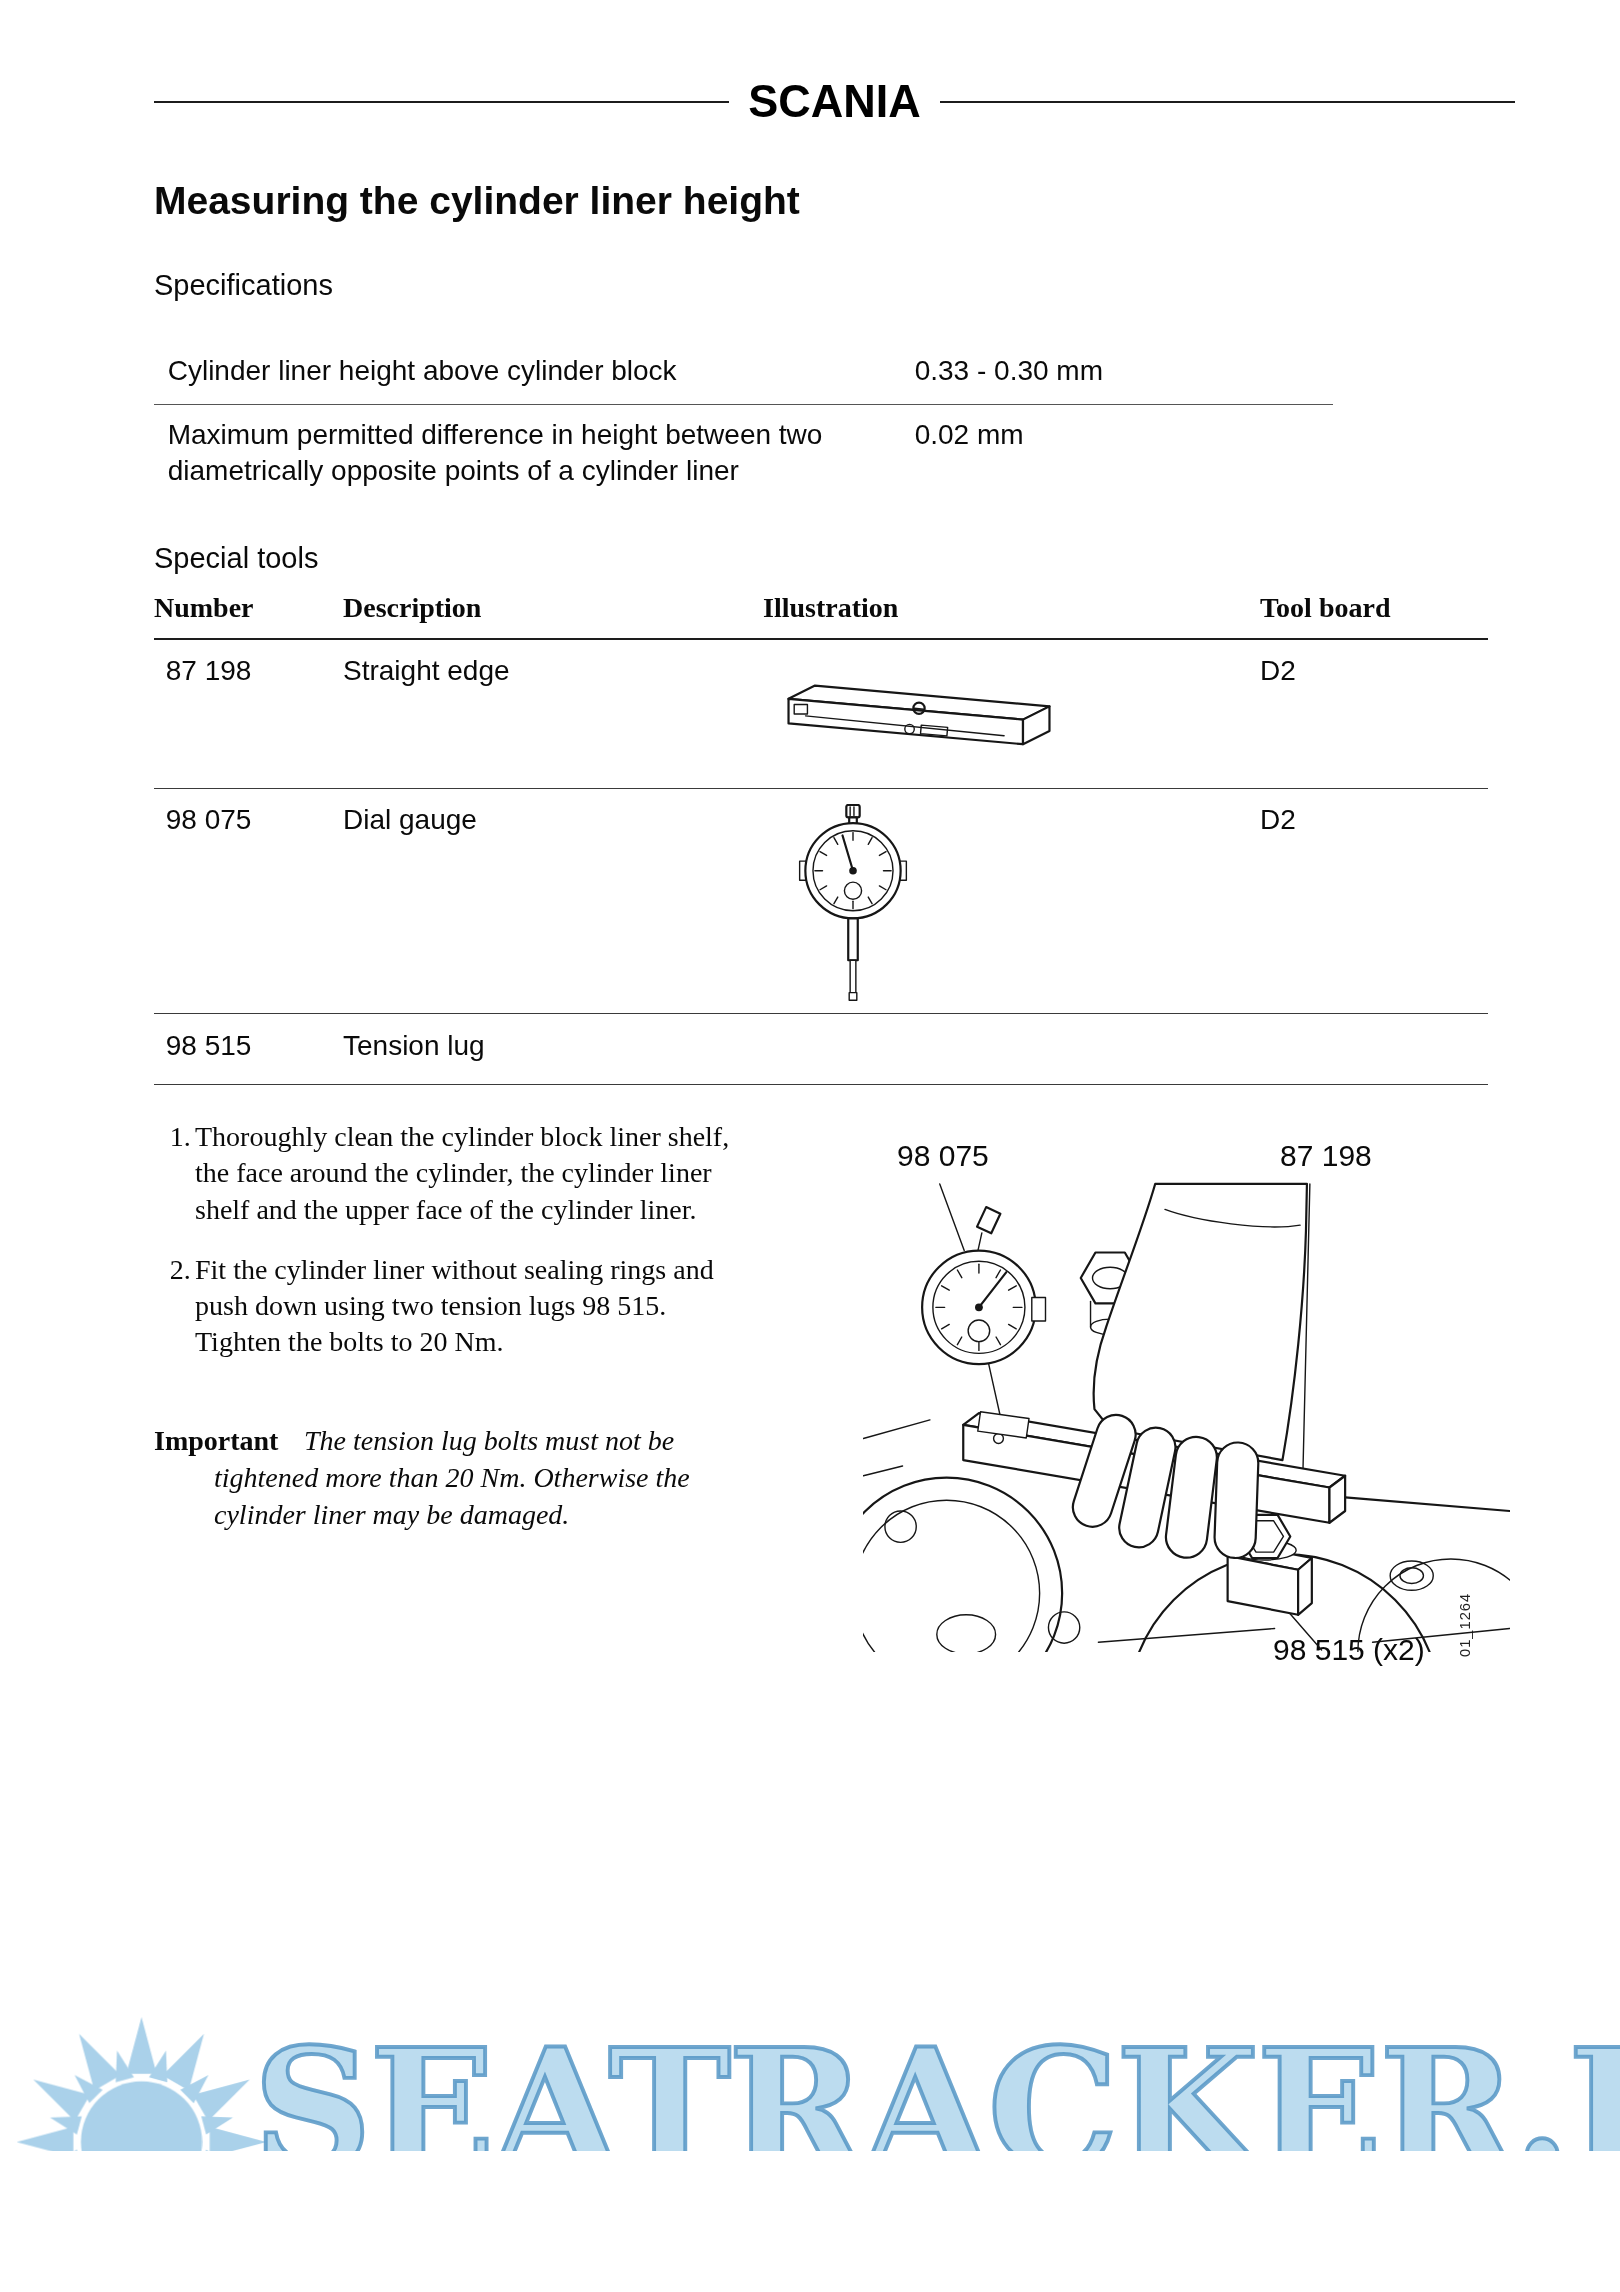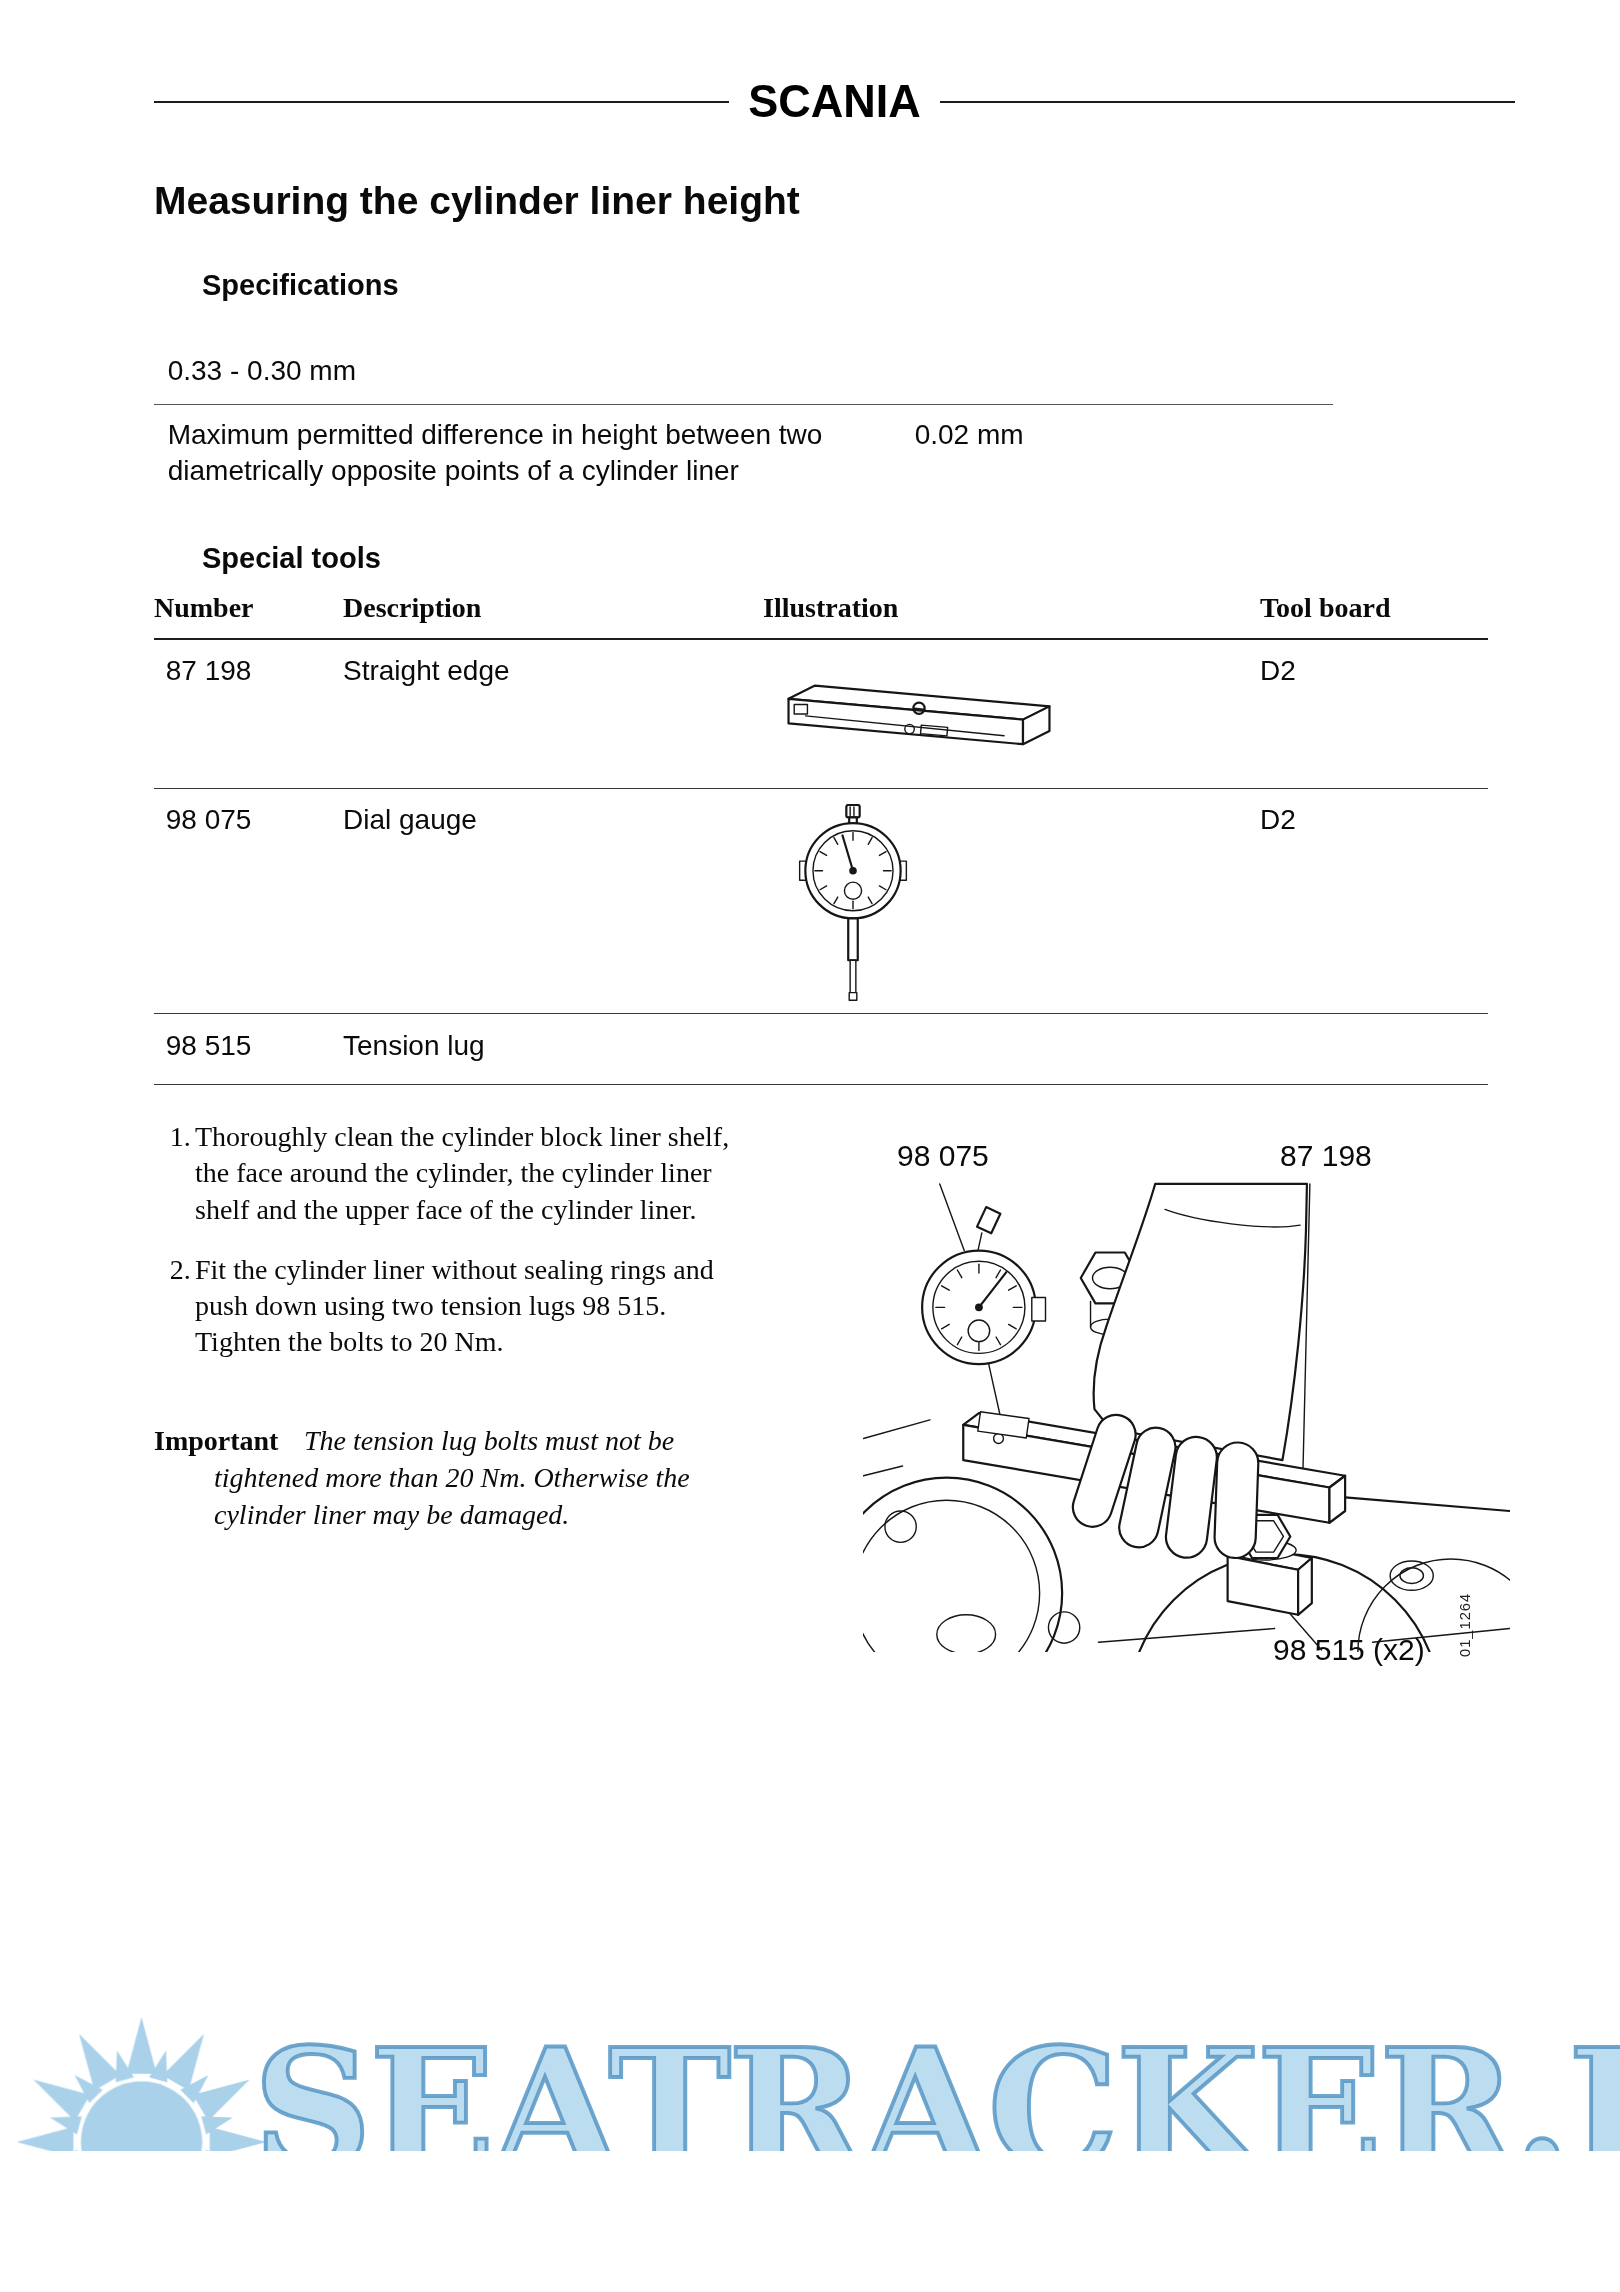--- a/index.html
+++ b/index.html
@@ -9,21 +9,21 @@
     overflow:hidden; font-family:"Liberation Sans", sans-serif; color:#0a0a0a;
   }
 
   
   .brand-header { position:absolute; top:76px; left:154px; width:1361px; display:flex; align-items:center; gap:19.6px; }
   .brand-rule { flex:1; height:2px; background:#1c1c1c; }
   .brand-logo { font-size:45px; font-weight:bold; letter-spacing:0px; color:#000; transform:scaleY(1.02); white-space:nowrap; }
 
   
   .page-title { position:absolute; top:179px; left:154px; font-size:39px; font-weight:bold; }
-  .h2 { position:absolute; left:154px; font-size:29px; font-weight:bold;margin-left:48px; }
+  .h2 { position:absolute; left:154px; font-size:29px; font-weight:normal; }
   .spec-heading { top:269px; }
   .tools-heading { top:542px; }
 
   
   .spec-table { position:absolute; top:341px; left:154px; width:1179px; font-size:28px; line-height:1.28; }
   .spec-row { display:flex; padding:11.8px 0 15.7px 13.7px; }
   .spec-row.first { border-bottom:1px solid #555; }
   .spec-label { width:747px; }
   .spec-value { white-space:nowrap; }
 
@@ -98,20 +98,21 @@
     <div class="brand-rule"></div>
     <div class="brand-logo">SCANIA</div>
     <div class="brand-rule"></div>
   </div>
 
   <div class="page-title">Measuring the cylinder liner height</div>
 
   <div class="h2 spec-heading">Specifications</div>
   <div class="spec-table">
     <div class="spec-row first">
+      <div class="spec-label">Cylinder liner height above cylinder block</div>
       <div class="spec-value">0.33 - 0.30 mm</div>
     </div>
     <div class="spec-row">
       <div class="spec-label">Maximum permitted difference in height between two diametrically opposite points of a cylinder liner</div>
       <div class="spec-value">0.02 mm</div>
     </div>
   </div>
 
   <div class="h2 tools-heading">Special tools</div>
 

